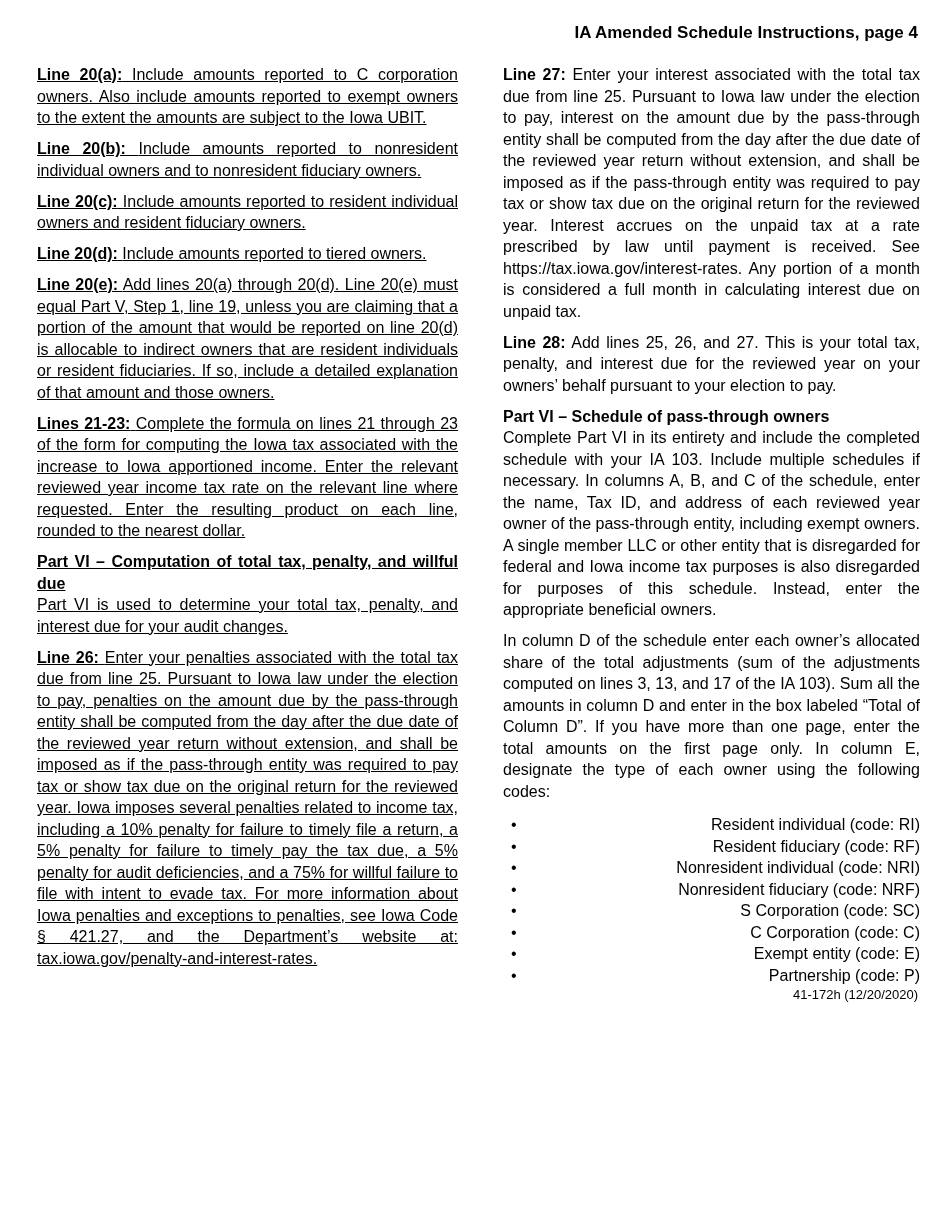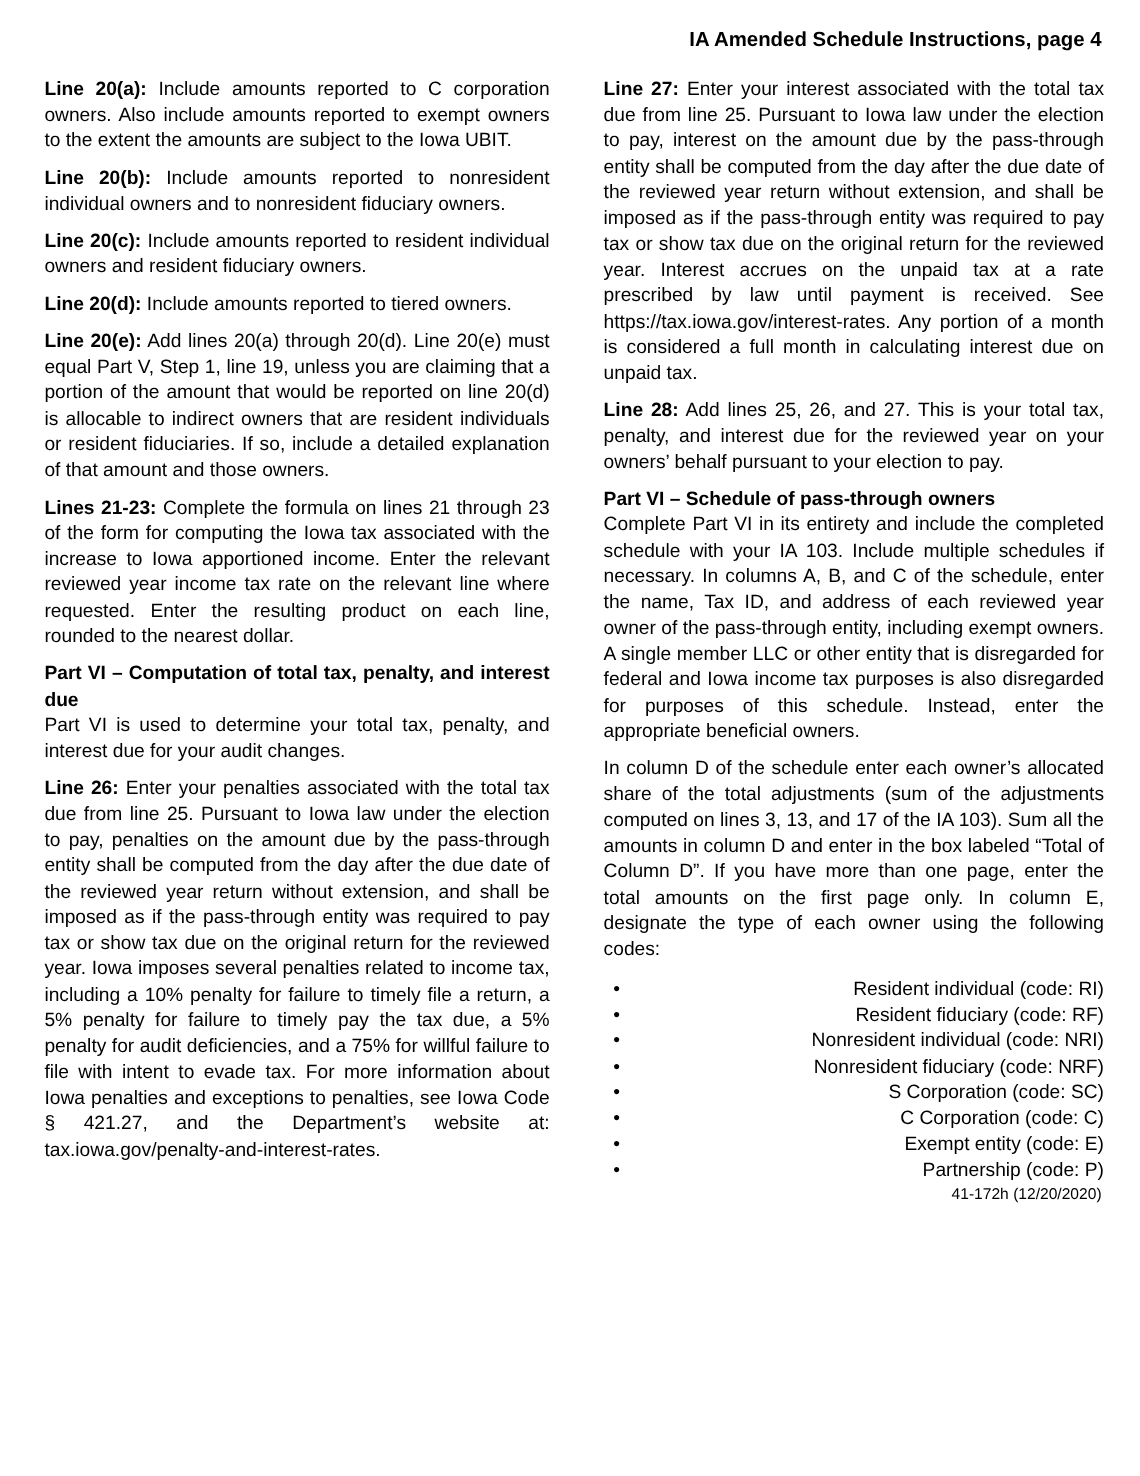--- a/index.html
+++ b/index.html
@@ -18,21 +18,21 @@
   }
   .doc-header {
     font-weight: bold;
     font-size: 17px;
     line-height: 20px;
     text-align: right;
     margin-bottom: 21px;
   }
   .columns { display: flex; gap: 45px; }
   .col { text-align: justify; }
-  .col-left  { width: 421px; flex: 0 0 421px; }
+  .col-left  { width: 421px; flex: 0 0 421px; text-decoration: underline; }
   .col-right { width: 417px; flex: 0 0 417px; }
   .para { margin-bottom: 9.5px; }
   .para b { font-weight: bold; }
   .block-heading { display: block; font-weight: bold; }
   ul.bullets { list-style: none; margin-top: 12px; }
   ul.bullets li {
     position: relative;
     padding-left: 30px;
     text-align: right;
   }
@@ -78,21 +78,21 @@
       </p>
       <p class="para">
         <b>Line 20(e):</b>
         <span>Add lines 20(a) through 20(d). Line 20(e) must equal Part V, Step 1, line 19, unless you are claiming that a portion of the amount that would be reported on line 20(d) is allocable to indirect owners that are resident individuals or resident fiduciaries. If so, include a detailed explanation of that amount and those owners.</span>
       </p>
       <p class="para">
         <b>Lines 21-23:</b>
         <span>Complete the formula on lines 21 through 23 of the form for computing the Iowa tax associated with the increase to Iowa apportioned income. Enter the relevant reviewed year income tax rate on the relevant line where requested. Enter the resulting product on each line, rounded to the nearest dollar.</span>
       </p>
       <p class="para">
-        <b class="block-heading">Part VI – Computation of total tax, penalty, and interest due</b><span>Part VI is used to determine your total tax, penalty, and interest due for your audit changes.</span>
+        <b class="block-heading">Part VI – Computation of total tax, penalty, and willful due</b><span>Part VI is used to determine your total tax, penalty, and interest due for your audit changes.</span>
       </p>
       <p class="para">
         <b>Line 26:</b>
         <span>Enter your penalties associated with the total tax due from line 25. Pursuant to Iowa law under the election to pay, penalties on the amount due by the pass-through entity shall be computed from the day after the due date of the reviewed year return without extension, and shall be imposed as if the pass-through entity was required to pay tax or show tax due on the original return for the reviewed year. Iowa imposes several penalties related to income tax, including a 10% penalty for failure to timely file a return, a 5% penalty for failure to timely pay the tax due, a 5% penalty for audit deficiencies, and a 75% for willful failure to file with intent to evade tax. For more information about Iowa penalties and exceptions to penalties, see Iowa Code § 421.27, and the Department’s website at: tax.iowa.gov/penalty-and-interest-rates.</span>
       </p>
     </div>
 
     <div class="col col-right">
       <p class="para">
         <b>Line 27:</b>

